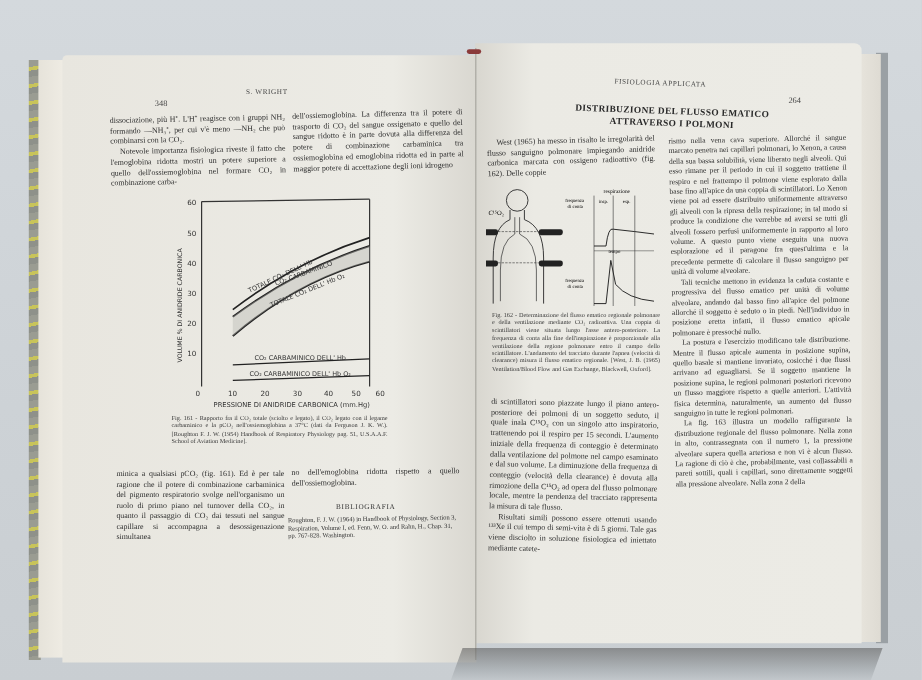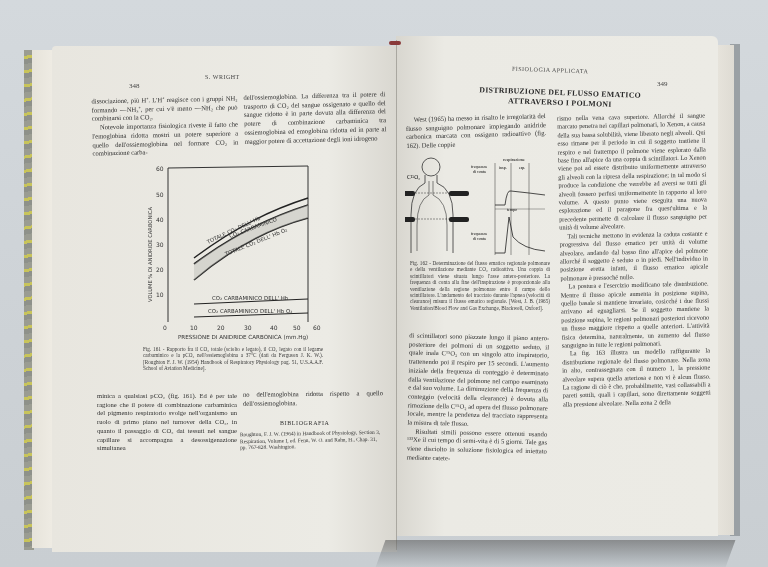--- a/index.html
+++ b/index.html
@@ -113,21 +113,21 @@
   <p class="noind">no dell'emoglobina ridotta rispetto a quello dell'ossiemoglobina.</p>
 </div>
 <div class="biblio-title" style="left:280px;top:420px;">BIBLIOGRAFIA</div>
 <div class="biblio" style="left:240px;top:430px;width:145px;transform:rotate(-1deg);">Roughton, F. J. W. (1964) in Handbook of Physiology, Section 3, Respiration, Volume I, ed. Fenn, W. O. and Rahn, H., Chap. 31, pp. 767-828. Washington.</div>
 
 <div class="page right"></div>
 <div class="spine-line"></div>
 <div class="bookmark"></div>
 
 <div class="running-head" style="left:512px;top:67px;transform:rotate(2deg);">FISIOLOGIA APPLICATA</div>
-<div class="page-num" style="left:657px;top:80px;">349</div>
+<div class="page-num" style="left:657px;top:80px;">264</div>
 <div class="section-title" style="left:470px;top:88px;width:180px;transform:rotate(2deg);">
   <div>DISTRIBUZIONE DEL FLUSSO EMATICO</div>
   <div>ATTRAVERSO I POLMONI</div>
 </div>
 
 <div class="col" style="left:406px;top:114px;width:140px;transform:rotate(-1.6deg);">
   <p>West (1965) ha messo in risalto le irregolarità del flusso sanguigno polmonare impiegando anidride carbonica marcata con ossigeno radioattivo (fig. 162). Delle coppie</p>
 </div>
 
 <div class="diagram">

